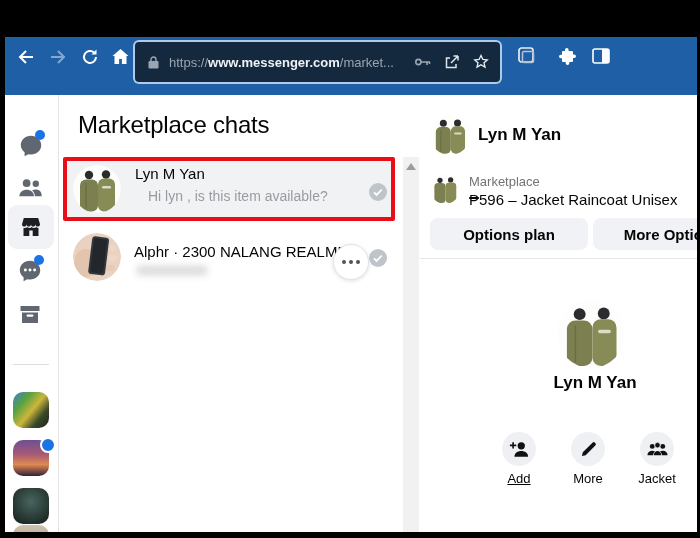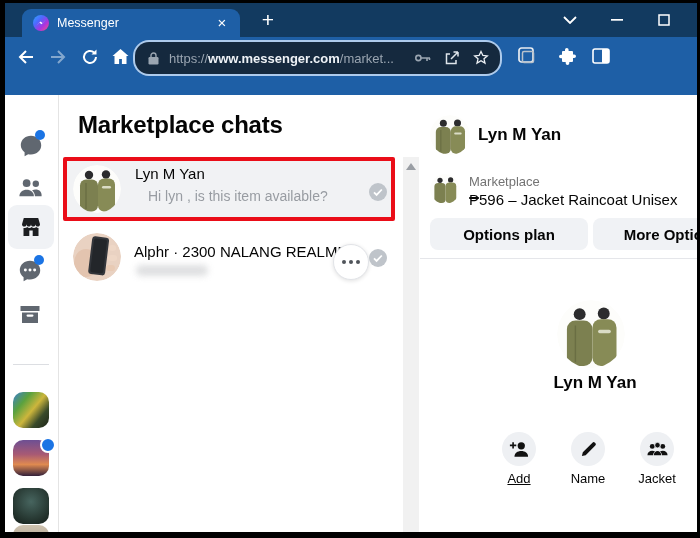--- a/index.html
+++ b/index.html
@@ -17,21 +17,21 @@
   .tab-title{color:#fff;font-size:12.5px;margin-left:8px;flex:1;white-space:nowrap;}
   .tab-close{color:#fff;font-size:15px;margin-right:10px;width:16px;text-align:center;line-height:16px;}
   .newtab{position:absolute;left:250px;top:4px;width:26px;height:26px;color:#fff;font-size:21px;
        display:flex;align-items:center;justify-content:center;font-weight:300;}
   .wctl{position:absolute;top:0;height:34px;display:flex;align-items:center;justify-content:center;width:30px;color:#fff;}
   .wctl svg{display:block;}
 
   
   .toolbar{position:absolute;left:0;top:34px;width:692px;height:58px;background:#1e5fa6;}
   .navbtn{position:absolute;top:10px;width:20px;height:20px;display:flex;align-items:center;justify-content:center;}
-  .addr{position:absolute;left:130px;top:5px;width:365px;height:32px;border-radius:14px;background:#15293e;
+  .addr{position:absolute;left:130px;top:5px;width:365px;height:40px;border-radius:4px;background:#15293e;
         box-shadow:0 0 0 2px #aecbec;display:flex;align-items:center;}
   .addr .lock{margin-left:13px;display:flex;}
   .url{margin-left:10px;font-size:13px;white-space:nowrap;overflow:hidden;flex:1;}
   .url .dim{color:#9aa5b1;}
   .url .host{color:#eef2f6;font-weight:600;}
   .addr-ic{width:20px;height:20px;display:flex;align-items:center;justify-content:center;margin-right:9px;flex:0 0 auto;}
   .tb-ic{position:absolute;top:8px;width:22px;height:22px;display:flex;align-items:center;justify-content:center;}
   .profile-pill{position:absolute;left:605px;top:5px;width:80px;height:28px;border-radius:14px;
         border:2px solid #a9c8ec;box-sizing:border-box;display:flex;align-items:center;}
   .profile-av{width:20px;height:20px;border-radius:50%;margin-left:2px;
@@ -51,21 +51,21 @@
   .rail-divider{position:absolute;left:8px;top:269px;width:36px;height:1px;background:#dcdee2;}
   .cavatar{position:absolute;left:8px;width:36px;height:36px;border-radius:10px;}
   .cav1{background:linear-gradient(130deg,#3a7fd0 0%,#5ba23e 28%,#cdb63c 52%,#394a2a 74%,#1d2418 100%);}
   .cav2{background:linear-gradient(180deg,#6d4f93 0%,#a85a74 40%,#df8a50 68%,#33203a 100%);}
   .cav3{background:radial-gradient(circle at 50% 38%,#47655f 0%,#273832 62%,#141d19 100%);}
   .cav4{background:linear-gradient(180deg,#cfc3b0 0%,#8f8574 100%);}
   .cav-badge{position:absolute;left:35px;top:342px;width:12px;height:12px;border-radius:50%;
         background:#1b74e4;border:2px solid #fff;}
 
   
-  .heading{position:absolute;left:73px;top:16px;font-size:24px;font-weight:700;color:#050505;letter-spacing:-.2px;}
+  .heading{position:absolute;left:73px;top:16px;font-size:24px;font-weight:400;color:#050505;letter-spacing:-.2px;}
   .hl-box{position:absolute;left:58px;top:62px;width:332px;height:64px;border:4px solid #ea0d18;
         background:#f1f2f4;border-radius:2px;box-sizing:border-box;}
   .avatar48{position:absolute;width:48px;height:48px;border-radius:50%;overflow:hidden;}
   .row-name{position:absolute;font-size:15px;color:#050505;white-space:nowrap;}
   .row-preview{position:absolute;font-size:14px;color:#989ca2;white-space:nowrap;}
   .check{position:absolute;width:18px;height:18px;}
   .smudge{position:absolute;left:131px;top:170px;width:72px;height:11px;background:#d9dadc;border-radius:5px;
         filter:blur(3px);opacity:.85;}
   .dots-btn{position:absolute;left:328px;top:149px;width:34px;height:34px;border-radius:50%;background:#fff;
         border:1px solid #e2e4e8;box-shadow:0 1px 4px rgba(0,0,0,.12);display:flex;align-items:center;justify-content:center;gap:3px;}
@@ -89,47 +89,20 @@
         display:flex;align-items:center;justify-content:center;}
   .act-label{position:absolute;top:376px;width:80px;text-align:center;font-size:13px;color:#050505;}
 
   svg{display:block;}
 </style>
 </head>
 <body>
 
 <div class="window">
 
-  <div class="tabstrip">
-    <div class="tab">
-      <div class="favicon">
-        <svg width="12" height="12" viewBox="0 0 20 16">
-            <path d="M1.5 13.5L7.3 7l3.4 2.9L18.5 2l-5.8 6.5L9.3 5.6z" fill="#fff"></path>
-          </svg>
-      </div>
-      <span class="tab-title">Messenger</span>
-      <span class="tab-close">×</span>
-    </div>
-    <div class="newtab">+</div>
-    <div class="wctl" style="left:550px;">
-      <svg width="14" height="8" viewBox="0 0 14 8">
-          <path d="M1 1l6 6 6-6" stroke="#fff" stroke-width="1.8" fill="none"></path>
-        </svg>
-    </div>
-    <div class="wctl" style="left:597px;">
-      <svg width="12" height="2" viewBox="0 0 12 2">
-          <rect width="12" height="1.7" fill="#fff"></rect>
-        </svg>
-    </div>
-    <div class="wctl" style="left:644px;">
-      <svg width="12" height="12" viewBox="0 0 12 12">
-          <rect x="1" y="1" width="10" height="10" fill="none" stroke="#fff" stroke-width="1.5"></rect>
-        </svg>
-    </div>
-  </div>
 
   <div class="toolbar">
     <div class="navbtn" style="left:11px;">
       <svg width="18" height="18" viewBox="0 0 18 18">
           <path d="M9 3L3 9l6 6M3.5 9H16" stroke="#fff" stroke-width="2" fill="none"></path>
         </svg>
     </div>
     <div class="navbtn" style="left:43px;opacity:.45;">
       <svg width="18" height="18" viewBox="0 0 18 18">
           <path d="M9 3l6 6-6 6M14.5 9H2" stroke="#fff" stroke-width="2" fill="none"></path>
@@ -354,17 +327,17 @@
       <svg width="21" height="16" viewBox="0 0 24 18">
           <circle cx="6" cy="6" r="2.8" fill="#111"></circle>
           <circle cx="18" cy="6" r="2.8" fill="#111"></circle>
           <circle cx="12" cy="4.6" r="3.2" fill="#111" stroke="#eef0f3" stroke-width="1"></circle>
           <path d="M.5 16c0-3 2.4-5 5.5-5 1.2 0 2.3.3 3.2.9C7.7 13 7 14.4 7 16z" fill="#111"></path>
           <path d="M23.5 16c0-3-2.4-5-5.5-5-1.2 0-2.3.3-3.2.9 1.5 1.1 2.2 2.5 2.2 4.1z" fill="#111"></path>
           <path d="M7.8 16c0-2.8 1.8-4.8 4.2-4.8s4.2 2 4.2 4.8z" fill="#111"></path>
         </svg>
     </div>
     <div class="act-label" style="left:474px;text-decoration:underline;">Add</div>
-    <div class="act-label" style="left:543px;">Name</div>
+    <div class="act-label" style="left:543px;">More</div>
     <div class="act-label" style="left:612px;">Jacket</div>
   </div>
 
 </div>
 
 </body></html>

